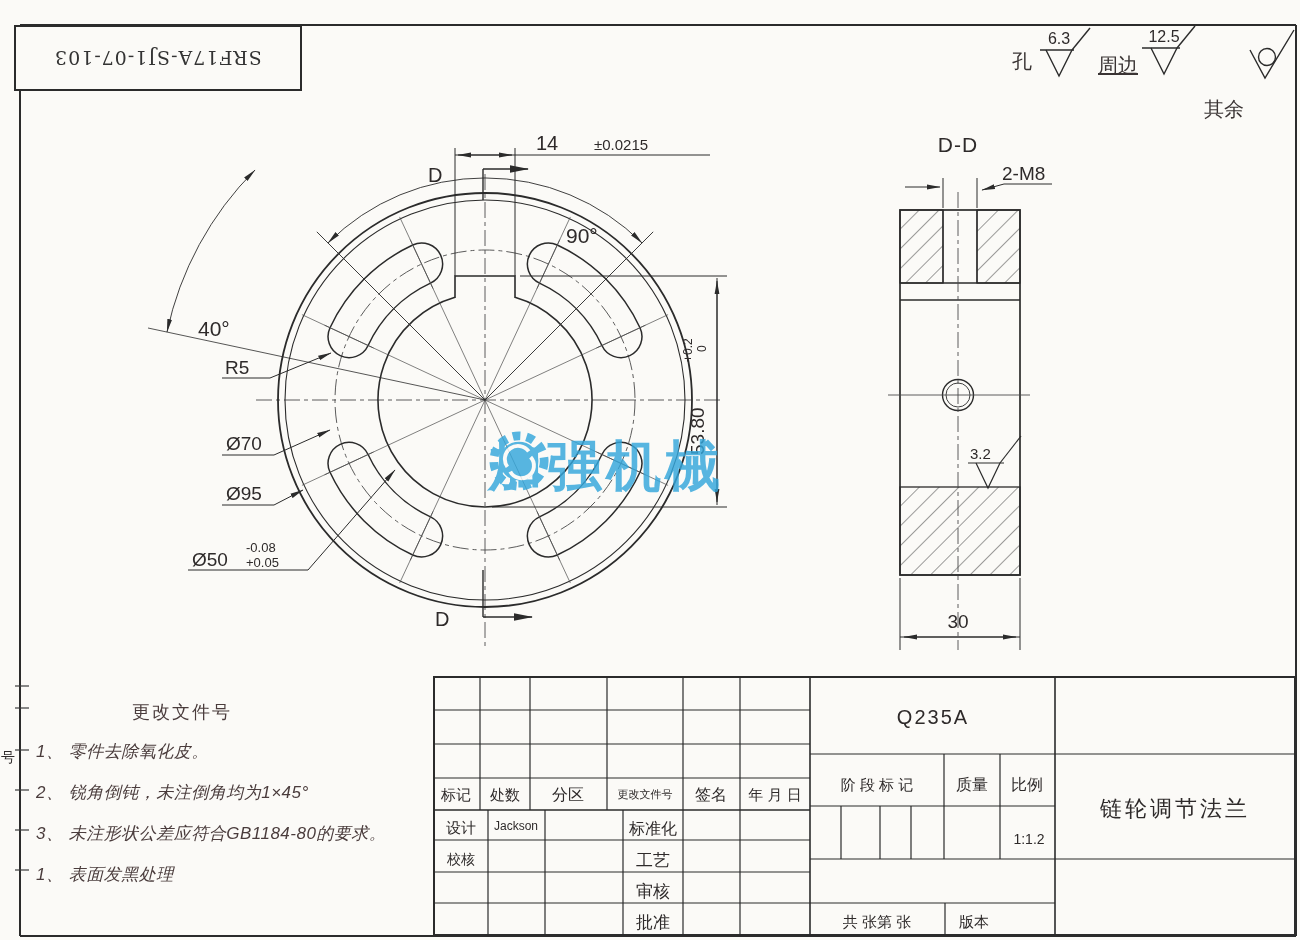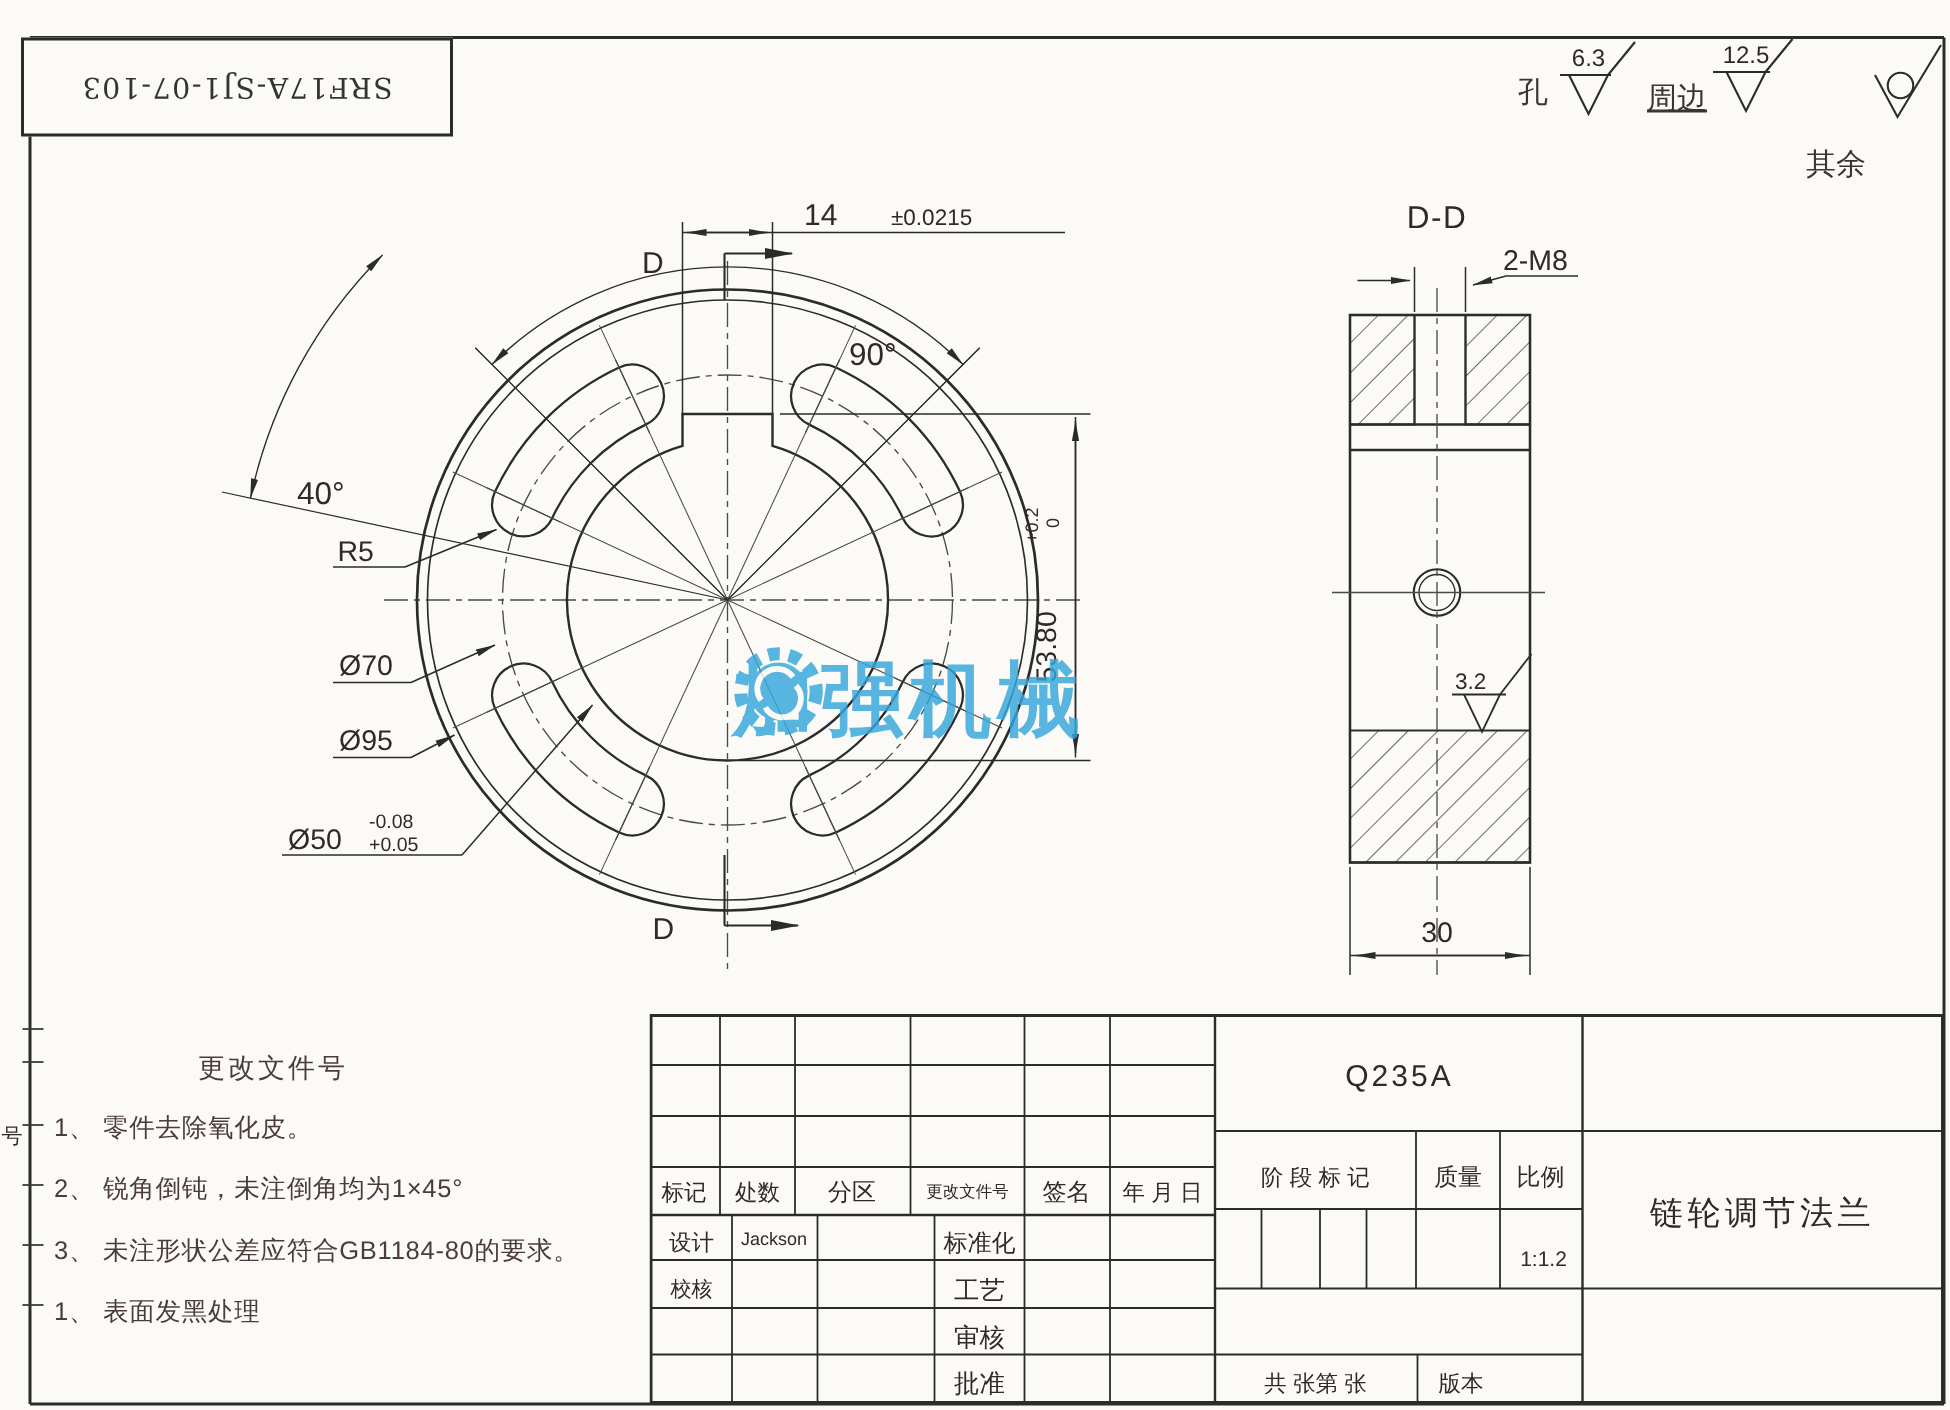--- a/index.html
+++ b/index.html
@@ -11,21 +11,21 @@
   
   #pnbox{left:14px;top:25px;width:284px;height:62px;border:2px solid #2b2b2b;
          display:flex;align-items:center;justify-content:center;background:#fbfaf7;}
   #pnbox span{transform:rotate(180deg);font-family:"DejaVu Serif","Liberation Serif",serif;
               font-size:19px;letter-spacing:1px;color:#333;}
   
   .fin-label{font-size:20px;color:#3a3434;}
   
   #notes{left:36px;top:700px;width:410px;color:#4a3c3c;}
   #notes .nt{margin-left:96px;font-size:18px;margin-bottom:16px;letter-spacing:2px;}
-  #notes .ni{font-size:17px;margin-bottom:18px;letter-spacing:0.5px;white-space:nowrap;}
+  #notes .ni{font-size:17px;margin-bottom:18px;letter-spacing:0.5px;white-space:nowrap;font-style:italic;}
   
   #wmark{left:488px;top:430px;display:flex;gap:8px;opacity:0.82;}
   #wmark .wtxt{font-size:55px;font-weight:bold;color:#34a7dc;letter-spacing:4px;
                font-family:"Liberation Sans",sans-serif;}
 </style>
 </head>
 <body>
 
 <div id="sheet">
 

